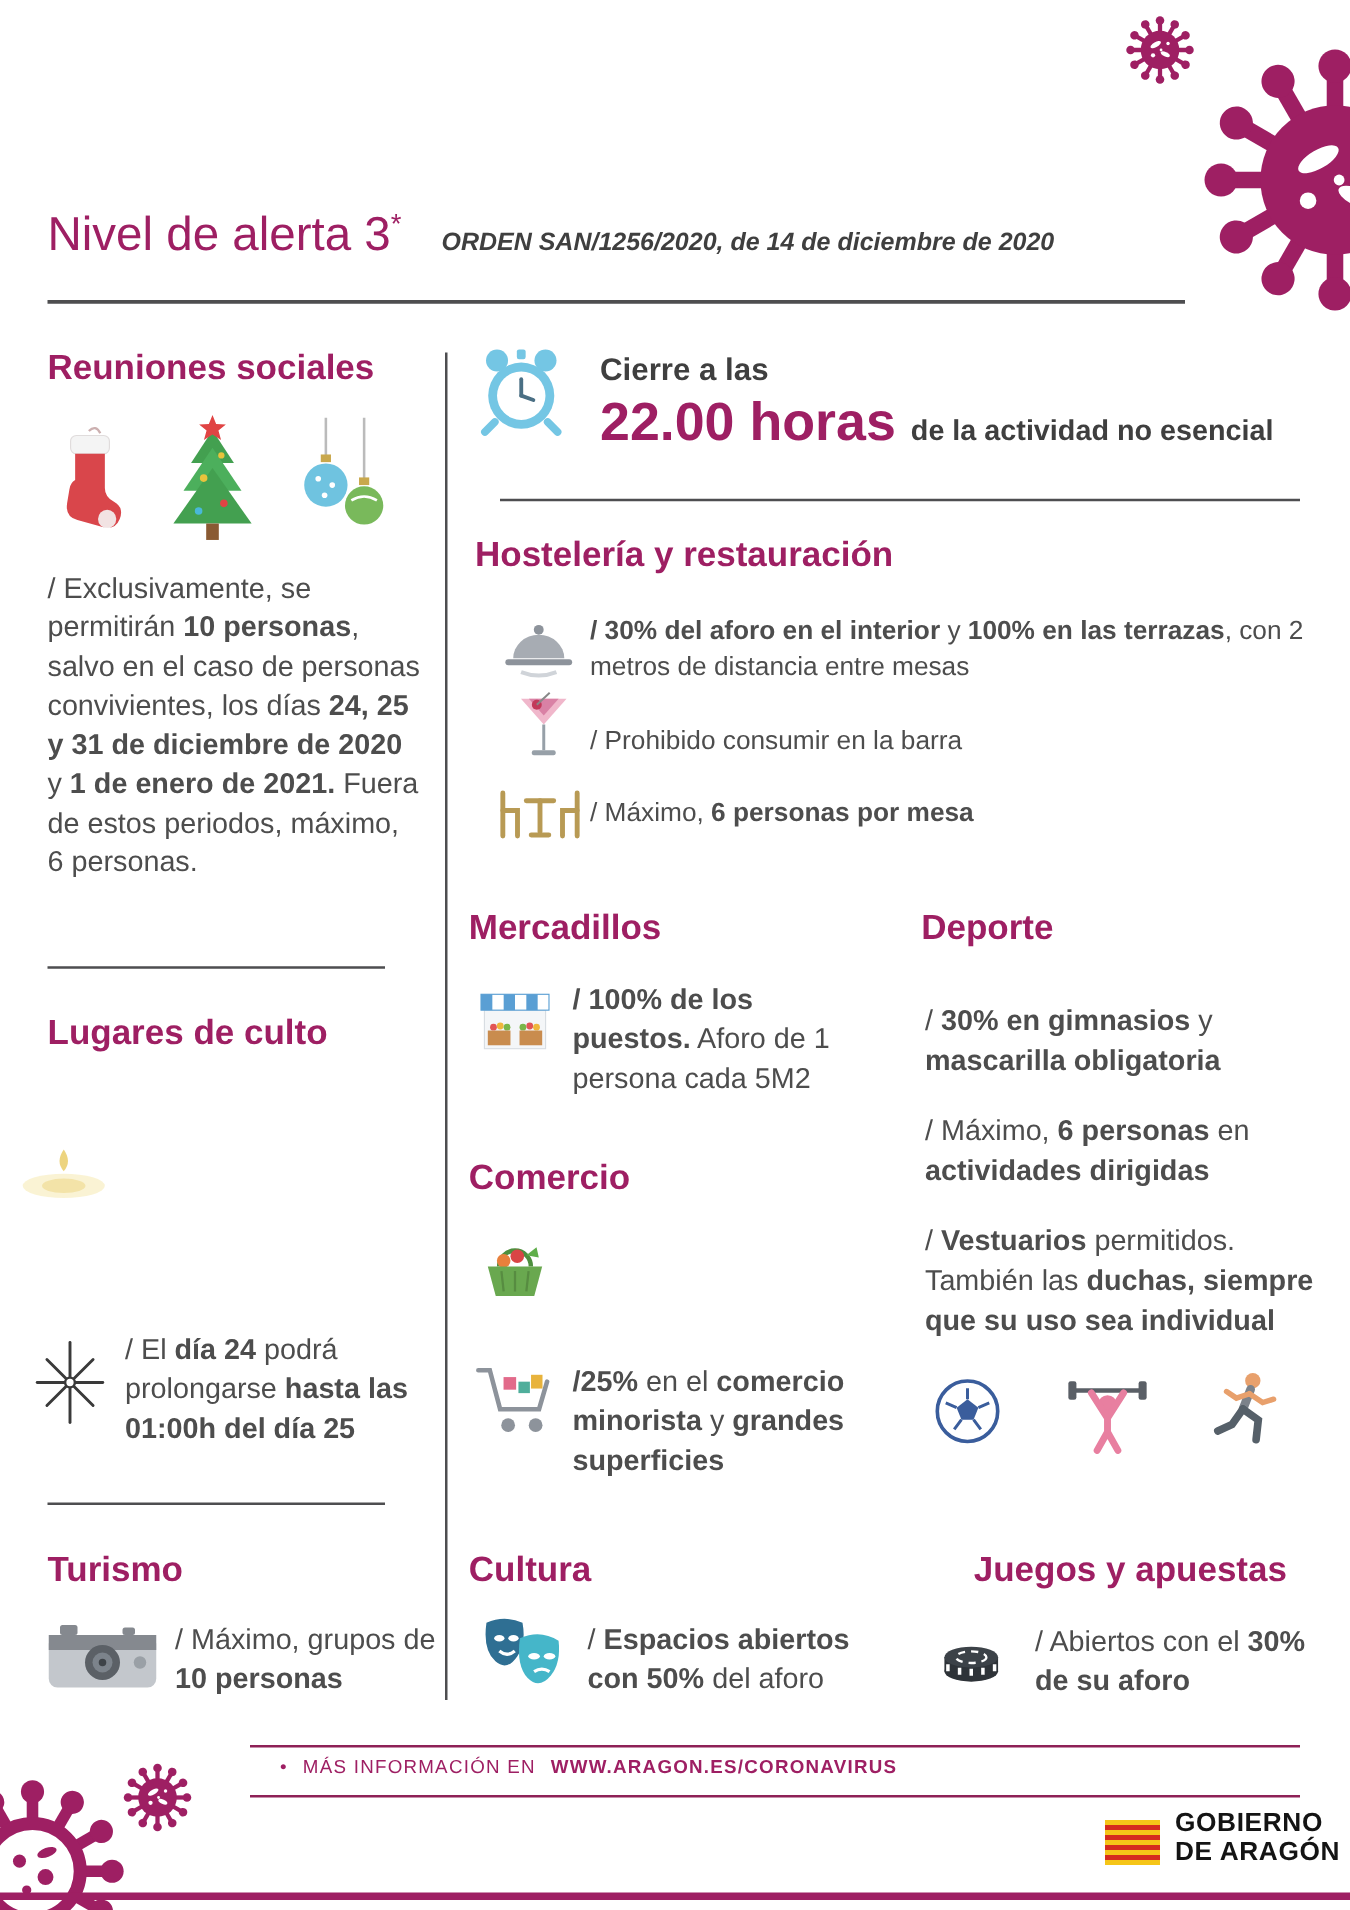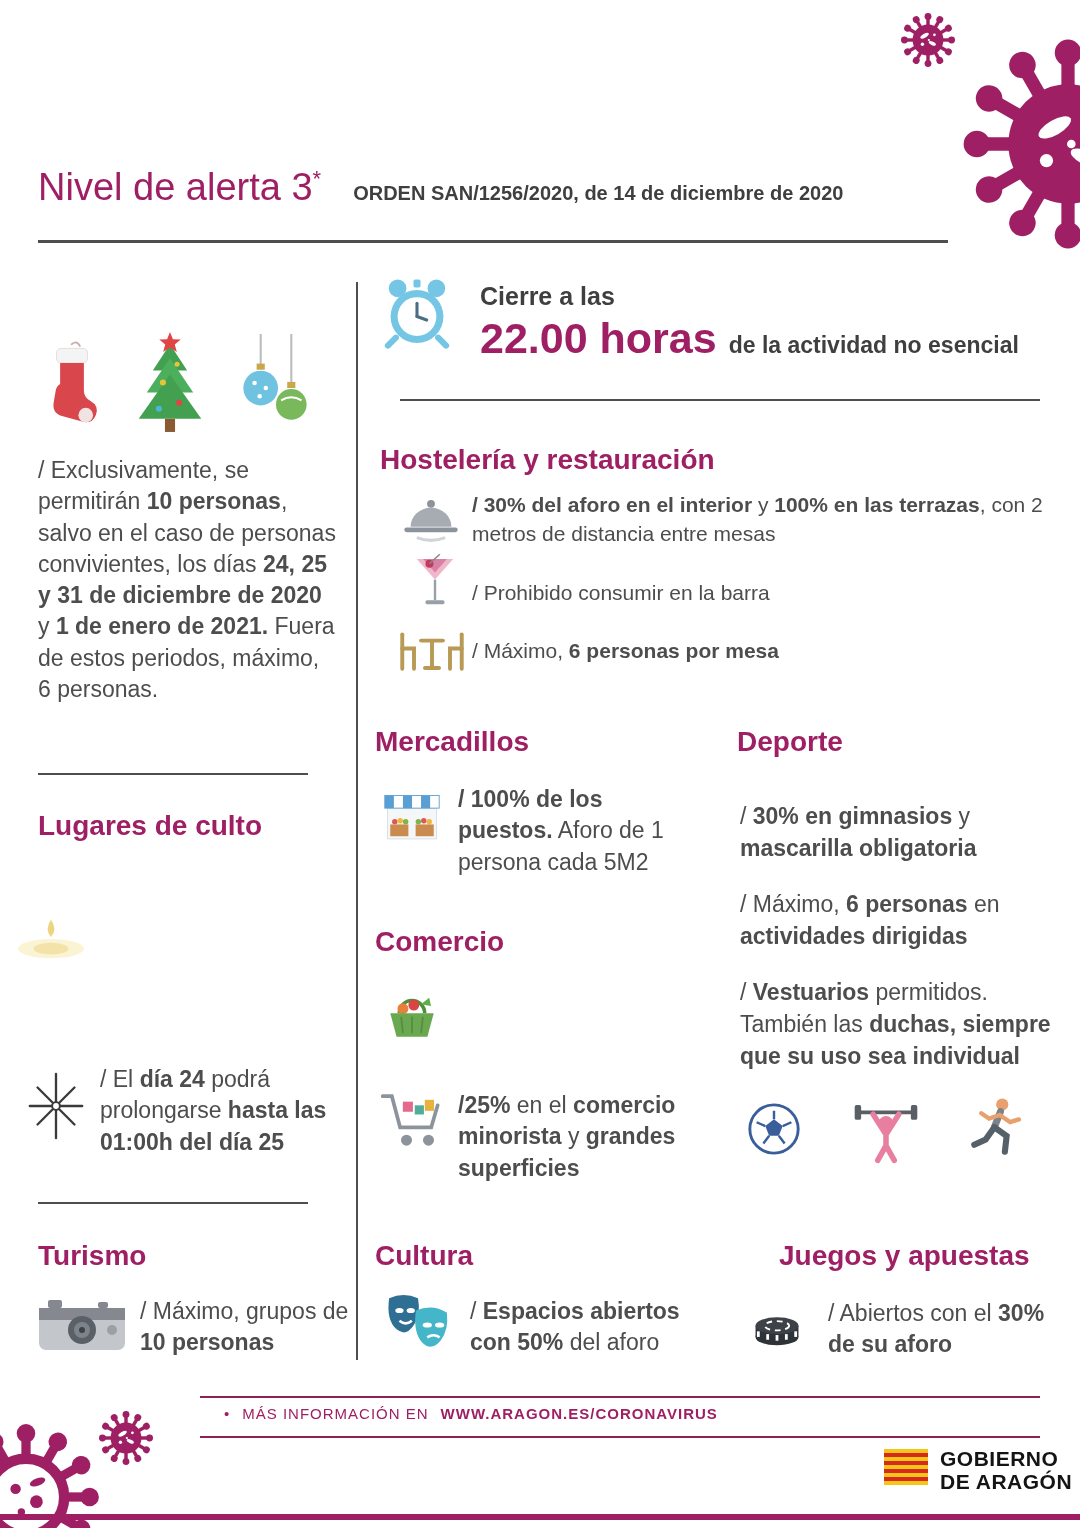--- a/index.html
+++ b/index.html
@@ -10,21 +10,21 @@
     color:#4d4d4d;
   }
   .page > * { position:absolute; }
   .acc { color:#9e1f63; font-weight:700; }
   .b { font-weight:700; }
 
   .title { left:38px; top:34px; width:860px; font-size:45px; line-height:1.18; font-weight:400; color:#4d4d4d; }
   .alert-row { left:38px; top:166px; display:flex; align-items:baseline; gap:32px; }
   .alert-level { font-size:38px; color:#9e1f63; font-weight:400; }
   .alert-level sup { font-size:22px; }
-  .order { font-size:20px; font-weight:700; color:#3f3f3f; }
+  .order { font-size:20px; font-style:italic; font-weight:700; color:#3f3f3f; }
   .rule { background:#4e4e50; }
   .header-rule { left:38px; top:240px; width:910px; height:3px; }
 
   .virus-tr-small { left:898px; top:10px; width:60px; height:60px; }
   .virus-tr-big   { left:952px; top:28px; width:232px; height:232px; }
   .virus-bl-small { left:96px;  top:1408px; width:60px; height:60px; }
   .virus-bl-big   { left:-55px; top:1416px; width:162px; height:162px; }
 
   .sec-title { font-size:28px; font-weight:700; color:#9e1f63; }
   .t-reuniones { left:38px; top:278px; }
@@ -49,21 +49,21 @@
   .vrule { left:356px; top:282px; width:2px; height:1078px; background:#4e4e50; }
 
   .ic-clock { left:380px; top:276px; width:74px; height:74px; }
   .banner { left:480px; top:282px; }
   .banner-l1 { font-size:25px; font-weight:700; color:#3f3f3f; }
   .banner-l2 { display:flex; align-items:baseline; gap:12px; margin-top:3px; }
   .banner-time { font-size:43px; font-weight:700; color:#9e1f63; }
   .banner-rest { font-size:23px; font-weight:700; color:#3f3f3f; }
   .banner-rule { left:400px; top:399px; width:640px; height:2px; }
 
-  .t-host { left:380px; top:444px; }
+  .t-host { left:380px; top:428px; }
   .host-item { font-size:21px; line-height:1.4; width:578px; left:472px; }
   .host-item1 { top:490px; }
   .host-item2 { top:578px; }
   .host-item3 { top:636px; }
   .ic-cloche  { left:398px; top:492px; width:66px; height:52px; }
   .ic-cocktail{ left:412px; top:550px; width:46px; height:64px; }
   .ic-table   { left:396px; top:626px; width:72px; height:48px; }
 
   .t-mercadillos { left:375px; top:726px; }
   .ic-market { left:383px; top:790px; width:58px; height:58px; }
@@ -89,21 +89,21 @@
   .t-juegos { left:737px; top:1240px;margin-left:42px; }
   .ic-chips { left:748px; top:1294px; width:58px; height:56px; }
   .juegos-text { left:828px; top:1298px; width:224px; }
 
   .footer-rule { background:#8e2157; }
   .footer-rule-top { left:200px; top:1396px; width:840px; height:2px; }
   .footer-info { left:224px; top:1405px; display:flex; align-items:center; gap:12px;
                  font-size:15px; letter-spacing:1px; color:#9e1f63; }
   .footer-rule-bottom { left:200px; top:1436px; width:840px; height:2px; }
 
-  .logo { left:884px; top:1448px; display:flex; gap:12px; align-items:flex-start; }
+  .logo { left:884px; top:1448px; display:flex; gap:12px; align-items:flex-end; }
   .logo-flag { width:44px; height:38px; }
   .logo-text { font-size:21px; font-weight:700; color:#141414; line-height:1.08; letter-spacing:0.5px; }
   .bottom-bar { left:0; top:1514px; width:1080px; height:6px; background:#9e1f63; }
   .defs-svg { left:0; top:0; width:0; height:0; }
 </style>
 </head>
 <body>
 
 <div class="page">
 
@@ -152,20 +152,21 @@
     <div class="order">ORDEN SAN/1256/2020, de 14 de diciembre de 2020</div>
   </div>
   <div class="rule header-rule"></div>
   <svg class="virus-tr-small" viewBox="0 0 140 140">
       <use href="#virusFull"></use>
     </svg>
   <svg class="virus-tr-big" viewBox="0 0 140 140">
       <use href="#virusFull"></use>
     </svg>
 
+  <h2 class="sec-title t-reuniones">Reuniones sociales</h2>
   <div class="xmas-row">
     <svg class="ic-stocking" viewBox="0 0 70 100">
       <path d="M34 6 q6 -6 10 2" stroke="#ccb0b0" fill="none" stroke-width="2"></path>
       <rect x="18" y="10" width="34" height="16" rx="5" fill="#f4f4f4" stroke="#e0dcdc"></rect>
       <path d="M22 26 h26 v30 q0 8 8 12 q9 5 5 15 q-4 10 -15 7 l-22 -6 q-11 -3 -9 -15 l2 -12 q1 -6 5 -8 z" fill="#d9464b"></path>
       <circle cx="50" cy="83" r="8" fill="#f4f4f4" opacity="0.9"></circle>
     </svg>
     <svg class="ic-tree" viewBox="0 0 90 105">
       <polygon points="45,14 62,40 28,40" fill="#43a050"></polygon>
       <polygon points="45,28 68,62 22,62" fill="#4caf5c"></polygon>

